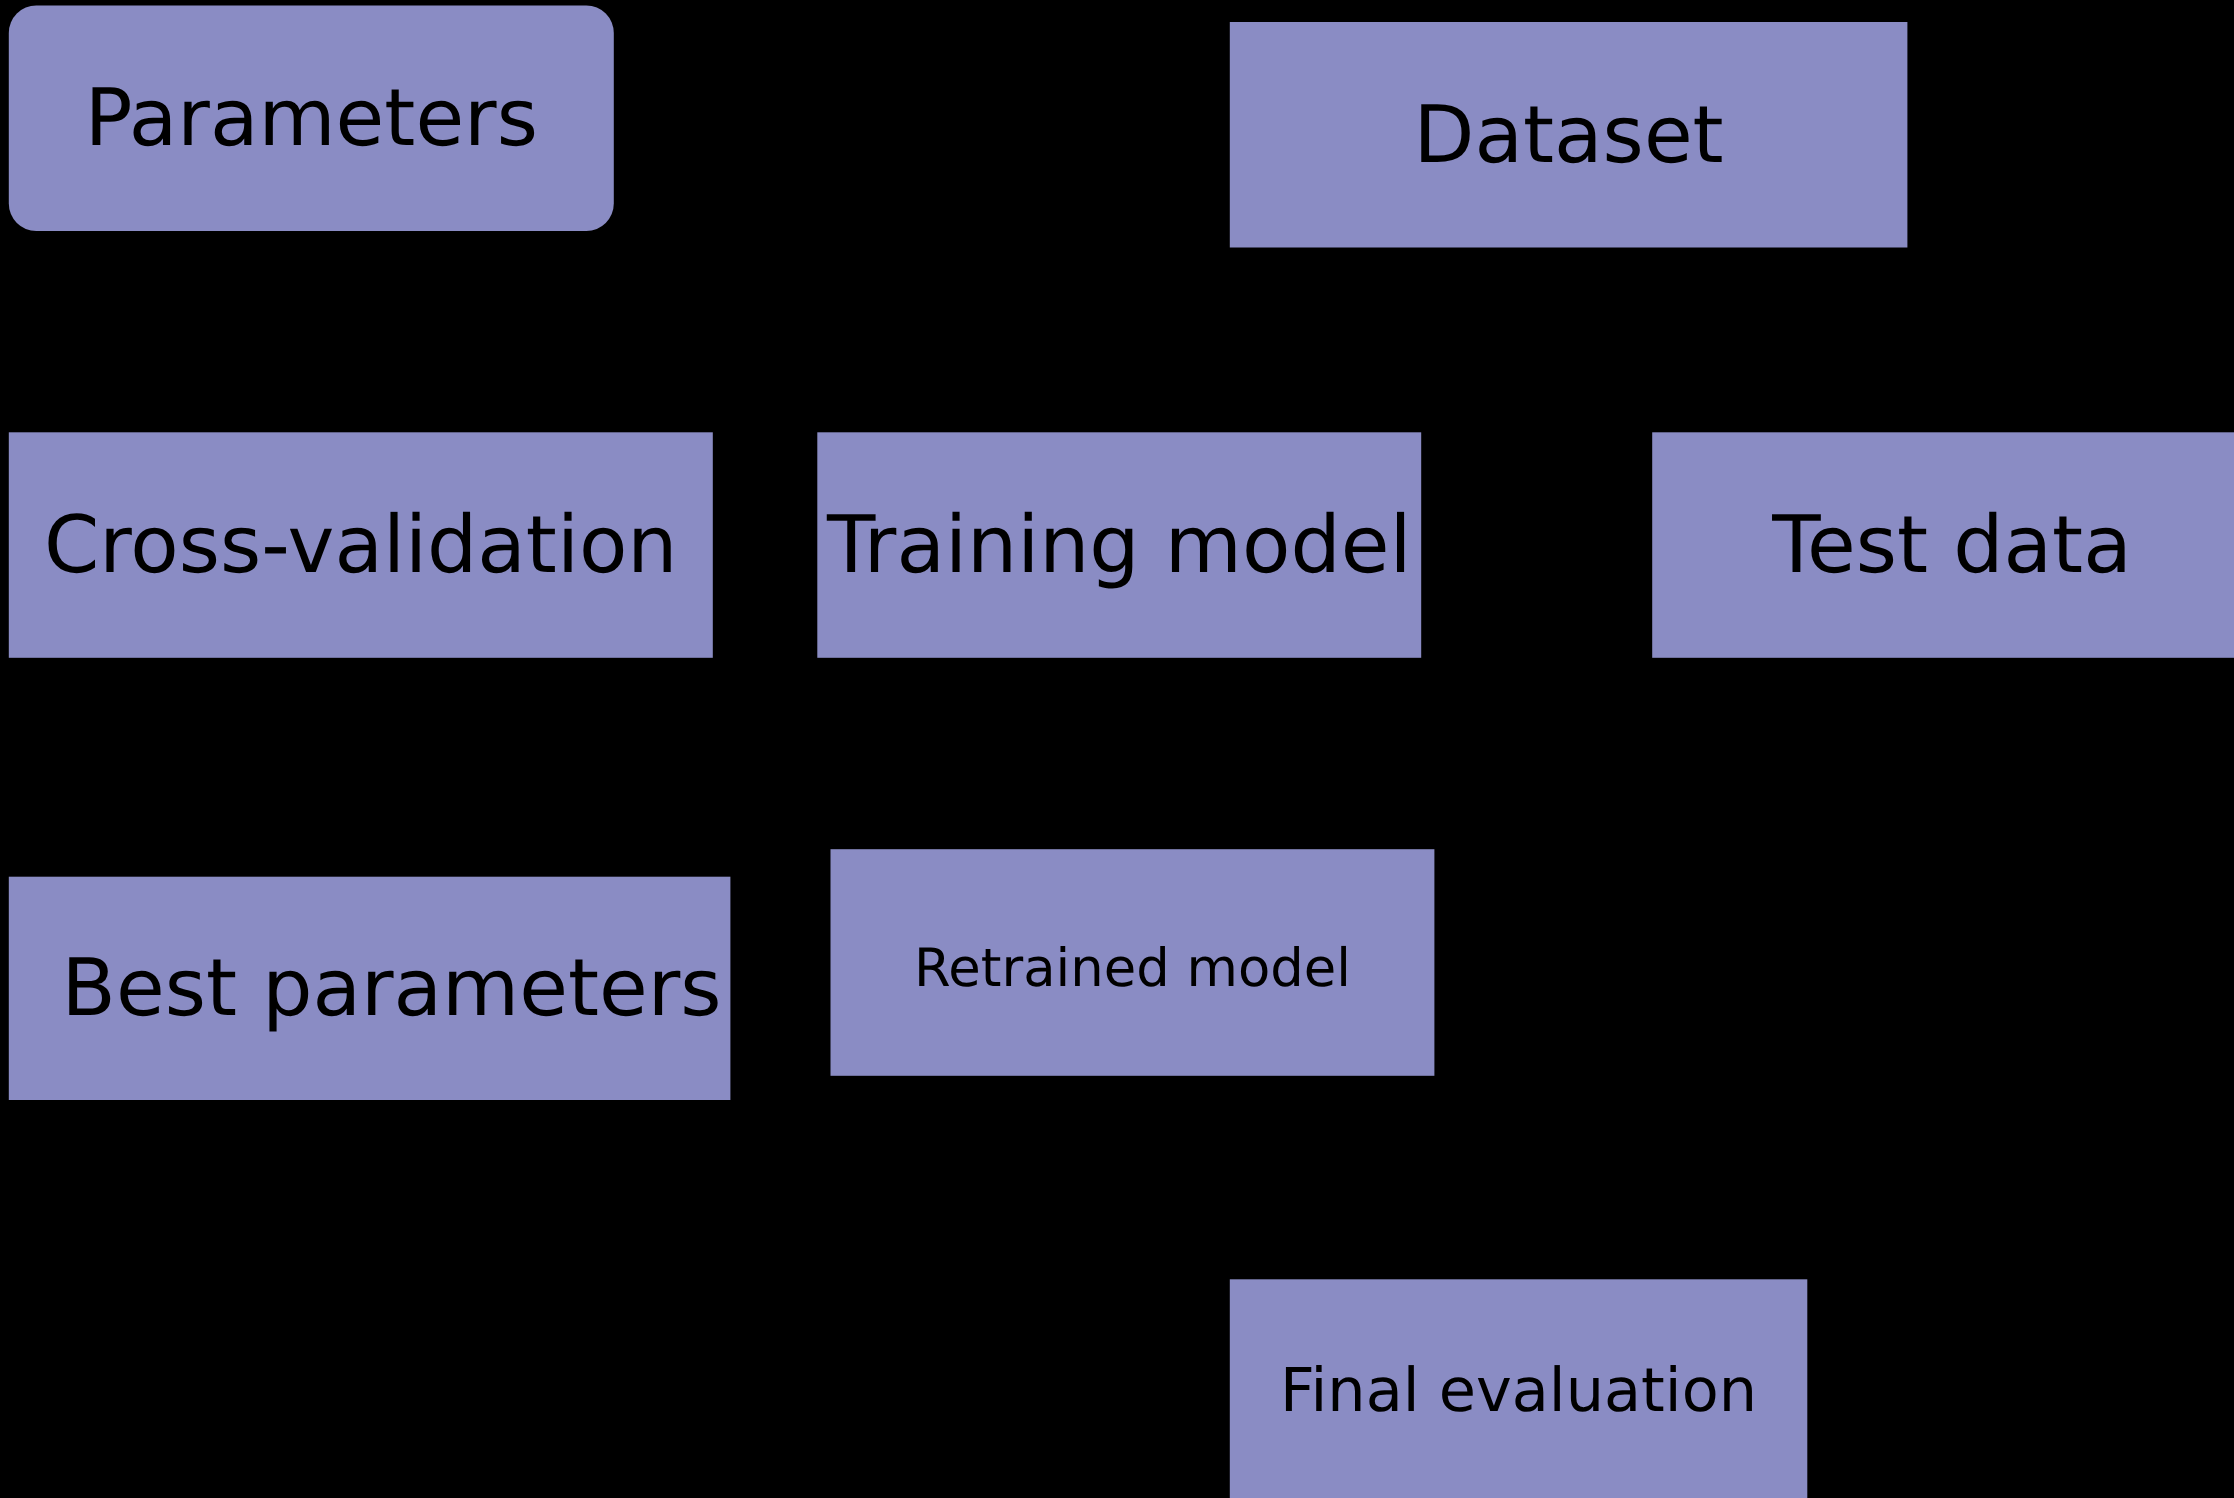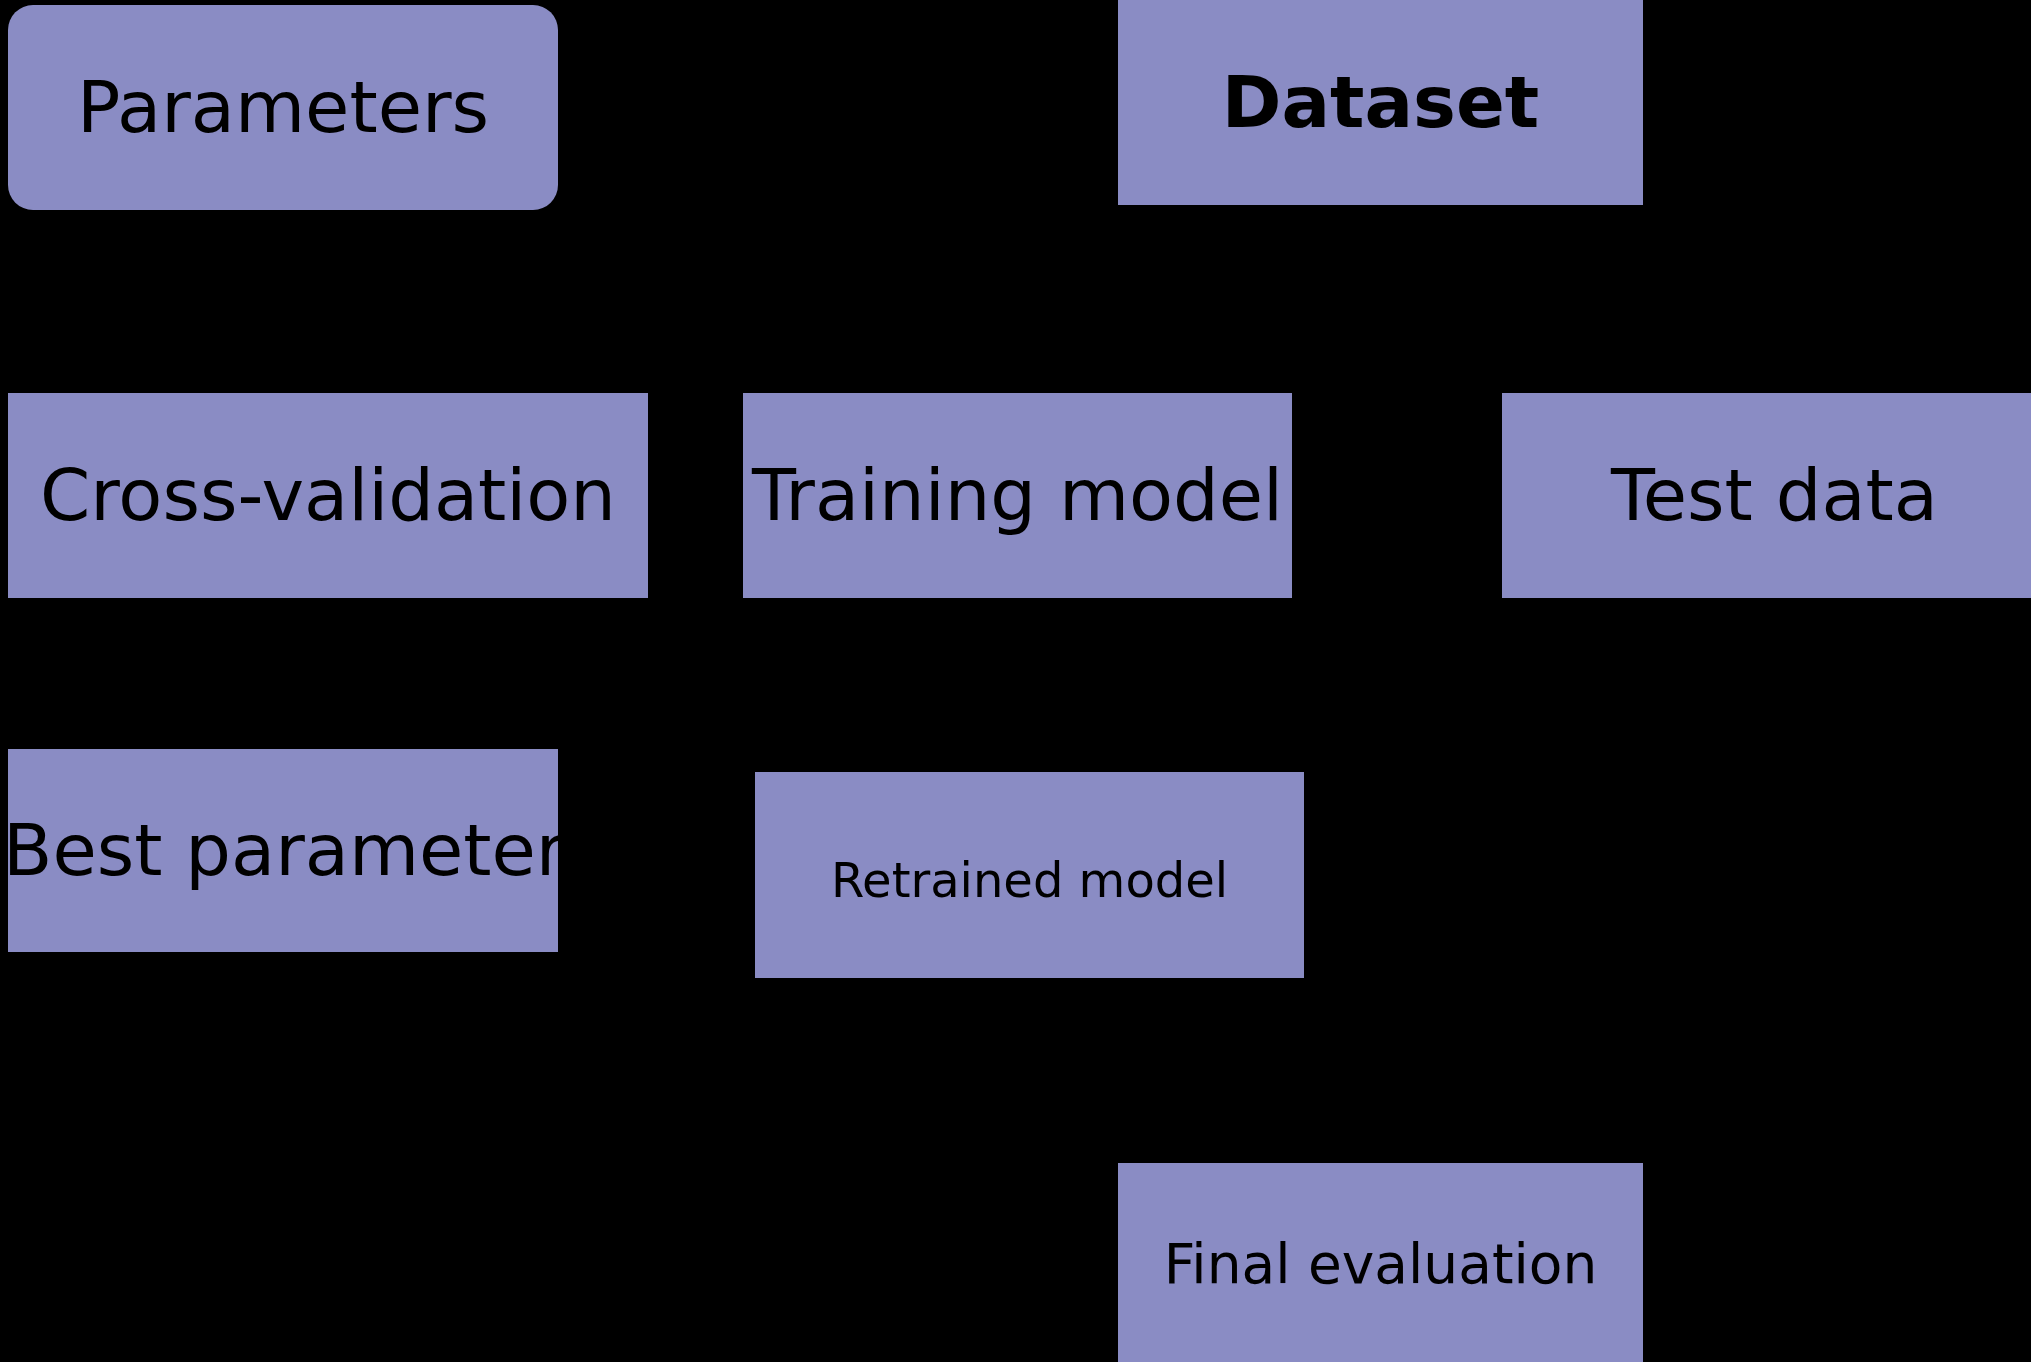--- a/index.html
+++ b/index.html
@@ -31,25 +31,25 @@
     letter-spacing: 0px;
     white-space: nowrap;
     overflow: visible;
   }
   .node .label {
     display: block;
     transform: translateY(-1px);
   }
   
   #node-parameters        { left: 8px;    top: 5px;    width: 550px; height: 205px; border-radius: 25px; }
-  #node-dataset           { left: 1118px; top: 0;    width: 525px; height: 205px; font-weight: bold; }
+  #node-dataset           { left: 1118px; top: 20px;    width: 616px; height: 205px; }
   #node-cross-validation  { left: 8px;    top: 393px;  width: 640px; height: 205px; }
   #node-training-data     { left: 743px;  top: 393px;  width: 549px; height: 205px; }
   #node-test-data         { left: 1502px; top: 393px;  width: 545px; height: 205px; }
-  #node-best-parameters   { left: 8px;    top: 749px;  width: 550px; height: 203px; padding-left: 40px; }
+  #node-best-parameters   { left: 8px;    top: 797px;  width: 656px; height: 203px; padding-left: 40px; }
   #node-retrained-model   { left: 755px;  top: 772px;  width: 549px; height: 206px; }
   #node-final-evaluation  { left: 1118px; top: 1163px; width: 525px; height: 205px; }
 
   
   #node-cross-validation .label { font-size: 72px; }
   #node-test-data .label        { font-size: 72px; text-align: right; }
   #node-best-parameters .label  { font-size: 72px; }
   #node-final-evaluation .label { font-size: 55px; }
   #node-retrained-model .label  { font-size: 48px; margin-top: 11px; }
   #node-training-data .label    { font-size: 72px; }

